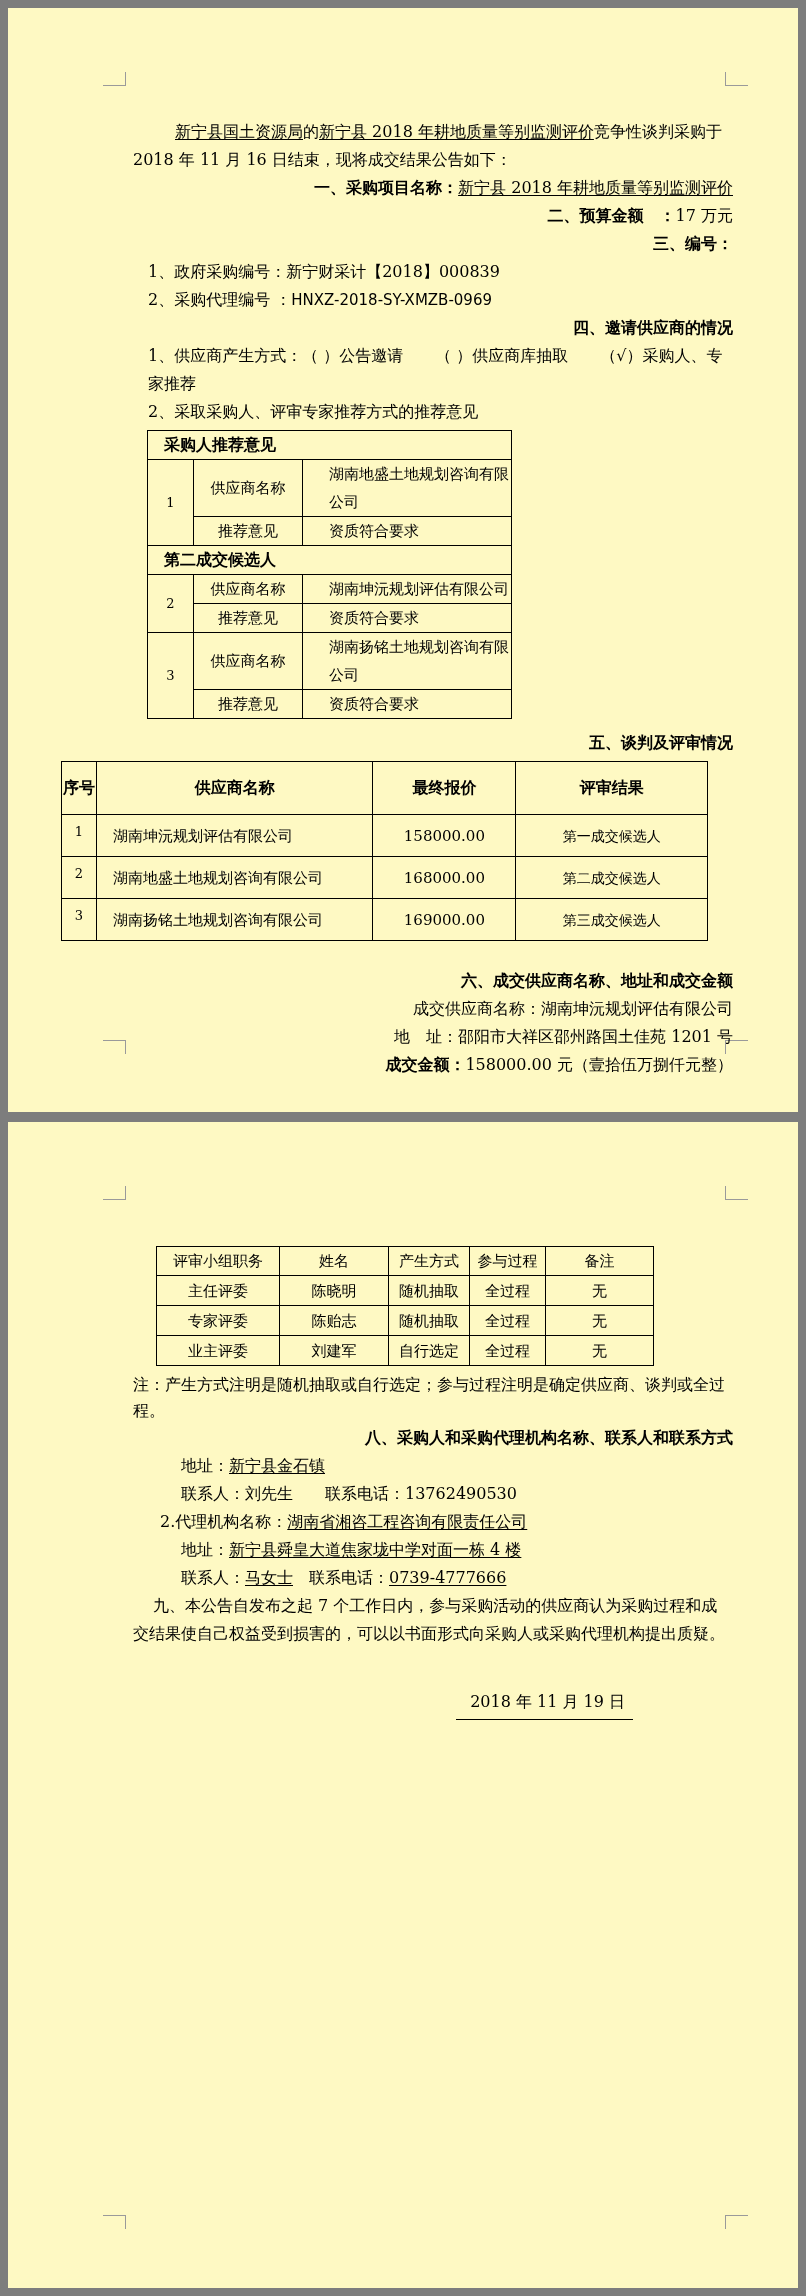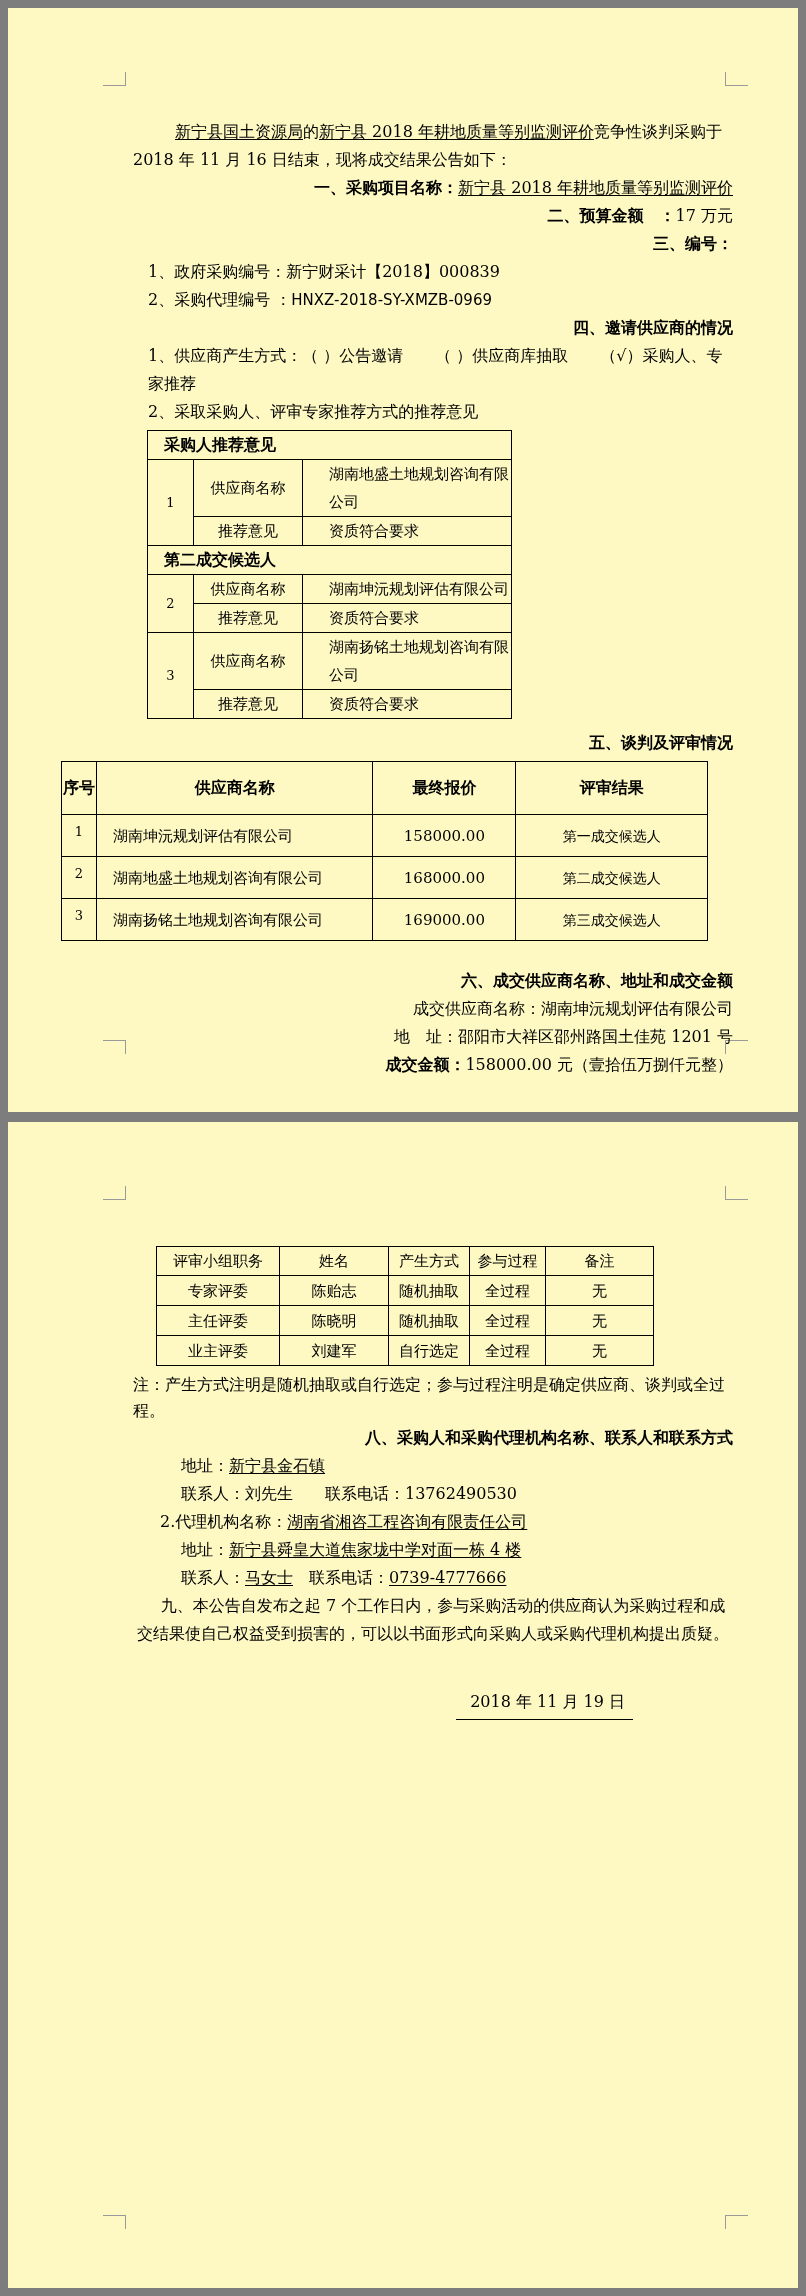--- a/index.html
+++ b/index.html
@@ -58,21 +58,21 @@
   .t2 .pr{text-align:center;}
   .t2 .rs{text-align:center;font-size:14px;}
 
   .t3{margin-left:23px;font-size:15px;}
   .t3 td,.t3 th{text-align:center;font-weight:400;}
   .t3 th{height:26px;}
   .t3 td{height:29px;}
   .c1{width:122px;}.c2{width:108px;}.c3{width:80px;border-radius:11px;}.c4{width:75px;}.c5{width:107px;}
 
   .note{line-height:26px;margin-top:6px;font-family:Liberation Serif, serif;}
-  .p9{text-indent:20px;text-align:center;}
+  .p9{text-indent:20px;}
   .date-line{text-align:right;padding-right:100px;margin-top:40px;}
   .date-u{border-bottom:1px solid #000;padding:0 8px 8px 14px;}
 </style>
 </head>
 <body>
 
 <div class="page" id="page1">
   <span class="crop tl"></span>
   <span class="crop tr"></span>
   <span class="crop bl b1"></span>
@@ -194,34 +194,34 @@
     <table class="t3">
       <tbody>
           <tr>
         <th class="c1">评审小组职务</th>
         <th class="c2">姓名</th>
         <th class="c3">产生方式</th>
         <th class="c4">参与过程</th>
         <th class="c5">备注</th>
       </tr>
       <tr>
+        <td>主任评委</td>
+        <td>陈晓明</td>
+        <td>随机抽取</td>
+        <td>全过程</td>
+        <td>无</td>
+      </tr>
+      <tr>
         <td>专家评委</td>
         <td>陈贻志</td>
         <td>随机抽取</td>
         <td>全过程</td>
         <td>无</td>
       </tr>
       <tr>
-        <td>主任评委</td>
-        <td>陈晓明</td>
-        <td>随机抽取</td>
-        <td>全过程</td>
-        <td>无</td>
-      </tr>
-      <tr>
         <td>业主评委</td>
         <td>刘建军</td>
         <td>自行选定</td>
         <td>全过程</td>
         <td>无</td>
       </tr>
     </tbody>
       </table>
 
     <p class="note">注：产生方式注明是随机抽取或自行选定；参与过程注明是确定供应商、谈判或全过程。</p>

